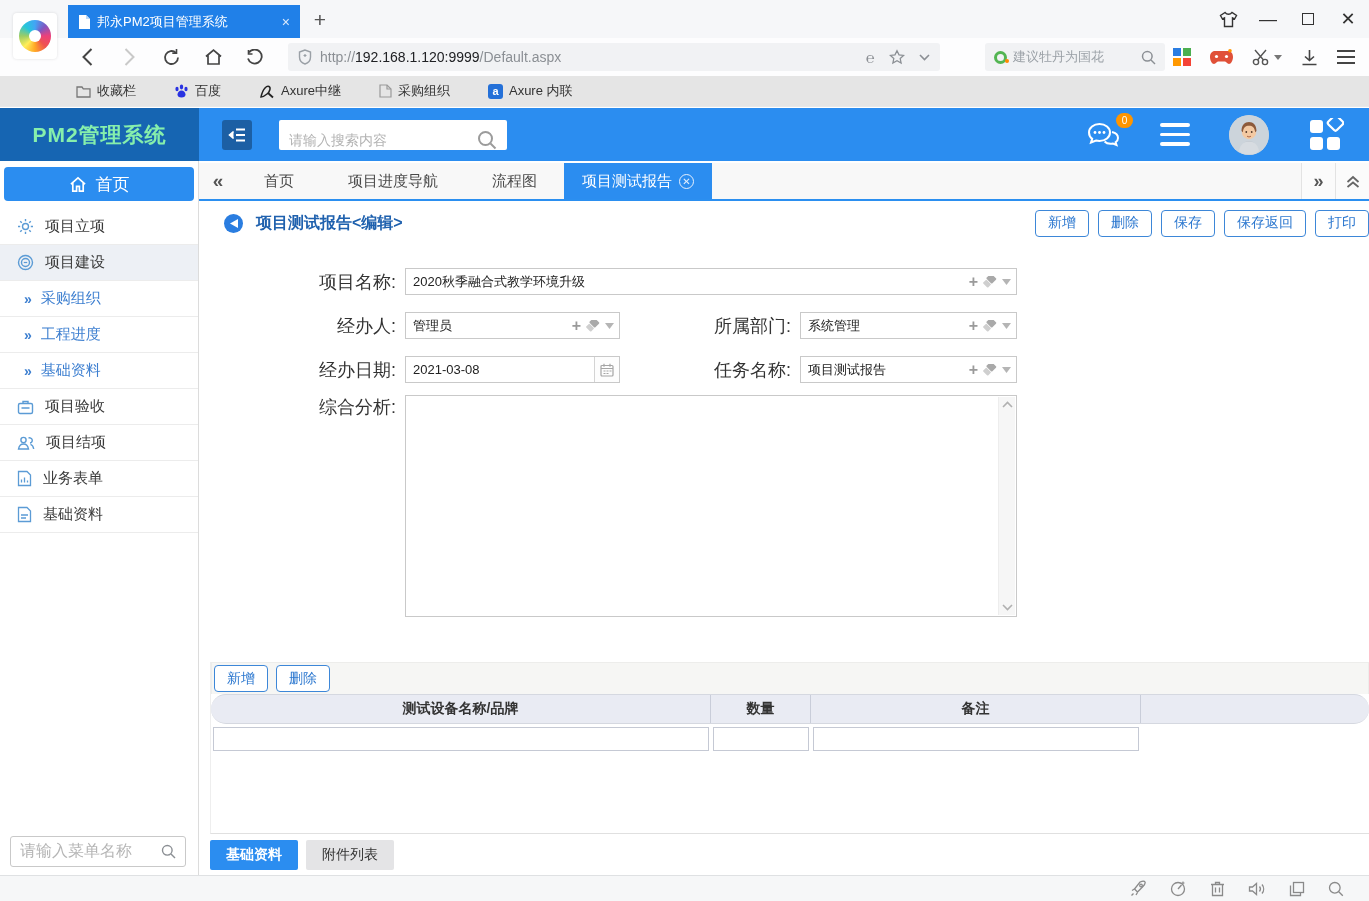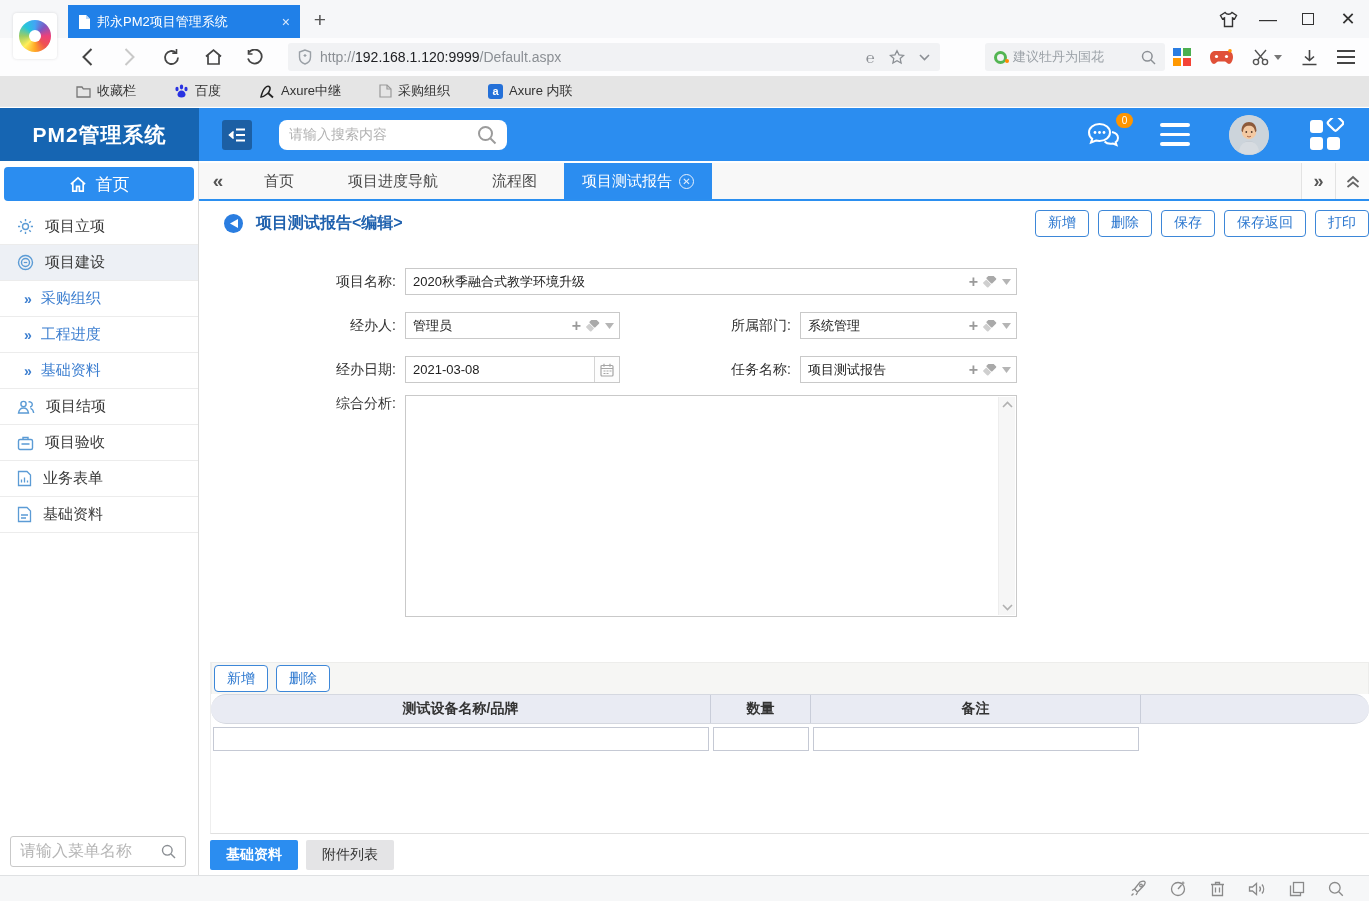--- a/index.html
+++ b/index.html
@@ -42,23 +42,23 @@
   .scissor-wrap { display:flex; align-items:center; gap:3px; }
   .hamb { display:flex; flex-direction:column; gap:4px; }
   .hamb span { width:18px; height:2px; background:#444; }
 
   .bookmarks { position:absolute; top:76px; left:0; right:0; height:31px; background:#e5e5e5; border-bottom:1px solid #e8e8e8; display:flex; align-items:center; padding-left:14px; gap:38px; }
   .bm { display:flex; align-items:center; gap:6px; font-size:13px; color:#333; }
   .axa { color:#2470d8; font-weight:bold; font-size:15px; background:#2470d8; color:#fff; width:15px; height:15px; border-radius:3px; display:flex; align-items:center; justify-content:center; font-size:11px; }
 
   
   .app-header { position:absolute; top:108px; left:0; right:0; height:53px; background:#2b8df0; display:flex; }
-  .brand { width:199px; background:#1665b2; color:#ffffff; font-size:21px; font-weight:bold; display:flex; align-items:center; justify-content:center; letter-spacing:1px; }
+  .brand { width:199px; background:#1665b2; color:#86efac; font-size:21px; font-weight:bold; display:flex; align-items:center; justify-content:center; letter-spacing:1px; }
   .toggle-btn { width:30px; height:30px; background:#1c5fa4; border-radius:3px; margin-left:23px; align-self:center; display:flex; align-items:center; justify-content:center; }
-  .hsearch { margin-left:27px; width:228px; height:30px; background:#fff; border-radius:8px; align-self:center; display:flex; align-items:center; padding:0 10px; }
+  .hsearch { margin-left:27px; width:228px; height:30px; background:#fff; border-radius:2px; align-self:center; display:flex; align-items:flex-end; padding:0 10px; }
   .hsearch .ph { color:#b3b3b3; font-size:14px; }
   .hsearch .mag { margin-left:auto; }
   .hdr-right { margin-left:auto; display:flex; align-items:center; gap:39px; padding-right:25px; }
   .chat-wrap { position:relative; }
   .badge { position:absolute; top:-9px; right:-12px; min-width:17px; height:15px; background:#ff9500; border-radius:8px; color:#fff; font-size:10px; display:flex; align-items:center; justify-content:center; padding:0 4px; }
   .hamb-w { display:flex; flex-direction:column; gap:6px; }
   .hamb-w span { width:30px; height:3.5px; background:#fff; border-radius:2px; }
   .avatar { width:40px; height:40px; border-radius:50%; overflow:hidden; background:#ccd4db; }
 
   
@@ -83,21 +83,21 @@
   .tb-right { margin-left:auto; display:flex; }
   .tb-btn { width:34px; border-left:1px solid #e3e3e3; background:#fbfbfb; display:flex; align-items:center; justify-content:center; color:#555; font-size:18px; font-weight:bold; }
 
   .toolbar { position:absolute; top:42px; left:0; right:0; height:40px; display:flex; align-items:center; }
   .back-circle { width:19px; height:19px; border-radius:50%; background:#2a7de0; margin-left:25px; display:flex; align-items:center; justify-content:center; }
   .page-title { margin-left:13px; font-size:16px; font-weight:bold; color:#1f61ae; }
   .tb-actions { margin-left:auto; display:flex; gap:9px; }
   .btn { height:27px; padding:0 12px; border:1px solid #3d87d8; color:#2b77cf; background:#fff; border-radius:4px; font-size:14px; display:flex; align-items:center; }
 
   .f-row { position:absolute; left:0; display:flex; align-items:center; height:27px; }
-  .f-label { width:206px; padding-right:9px; text-align:right; font-size:14px; color:#333; }
+  .f-label { width:206px; padding-right:9px; text-align:right; font-size:18px; color:#333; }
   .f-label.mid { width:180px; }
   .field { position:relative; height:27px; border:1px solid #c9c9c9; background:#fff; display:flex; align-items:center; }
   .field input { border:0; outline:none; height:100%; width:100%; padding:0 56px 0 7px; font-size:13px; color:#222; font-family:inherit; background:transparent; }
   .field.w-full { width:612px; }
   .field.w-half { width:215px; }
   .field.w-half2 { width:217px; }
   .fic { position:absolute; right:5px; top:0; height:100%; display:flex; align-items:center; gap:5px; }
   .plus { color:#9a9a9a; font-size:16px; font-weight:bold; line-height:1; }
   .cal-btn { position:absolute; right:0; top:0; width:25px; height:100%; border-left:1px solid #d4d4d4; display:flex; align-items:center; justify-content:center; background:#fdfdfd; }
   .bigrow { position:absolute; left:0; display:flex; align-items:flex-start; }
@@ -366,33 +366,33 @@
     </div>
     <div class="side-item sub">
       <span class="chev">»</span>
       <span>工程进度</span>
     </div>
     <div class="side-item sub">
       <span class="chev">»</span>
       <span>基础资料</span>
     </div>
     <div class="side-item">
+      <svg width="17" height="16" viewBox="0 0 17 16" fill="none" stroke="#5b9bd5" stroke-width="1.4">
+          <rect x="1.5" y="4.5" width="14" height="10" rx="1.5"></rect>
+          <path d="M6 4.5V2.5h5v2M4.5 9h8"></path>
+        </svg>
+      <span>项目验收</span>
+    </div>
+    <div class="side-item">
       <svg width="18" height="16" viewBox="0 0 18 16" fill="none" stroke="#5b9bd5" stroke-width="1.4">
           <circle cx="6.5" cy="5" r="2.6"></circle>
           <path d="M1.5 14c.6-3.4 2.5-5 5-5s4.4 1.6 5 5z"></path>
           <path d="M11.5 3.1a2.6 2.6 0 1 1 1.5 4.9M13.5 9.4c1.8.5 2.8 2 3.2 4.6"></path>
         </svg>
       <span>项目结项</span>
-    </div>
-    <div class="side-item">
-      <svg width="17" height="16" viewBox="0 0 17 16" fill="none" stroke="#5b9bd5" stroke-width="1.4">
-          <rect x="1.5" y="4.5" width="14" height="10" rx="1.5"></rect>
-          <path d="M6 4.5V2.5h5v2M4.5 9h8"></path>
-        </svg>
-      <span>项目验收</span>
     </div>
     <div class="side-item">
       <svg width="15" height="17" viewBox="0 0 15 17" fill="none" stroke="#5b9bd5" stroke-width="1.3">
           <path d="M1.5 1.5h8.5l3.5 3.5v10.5H1.5z"></path>
           <path d="M4.5 12.5v-3M7.5 12.5v-5M10.5 12.5v-2"></path>
         </svg>
       <span>业务表单</span>
     </div>
     <div class="side-item">
       <svg width="15" height="17" viewBox="0 0 15 17" fill="none" stroke="#5b9bd5" stroke-width="1.3">

